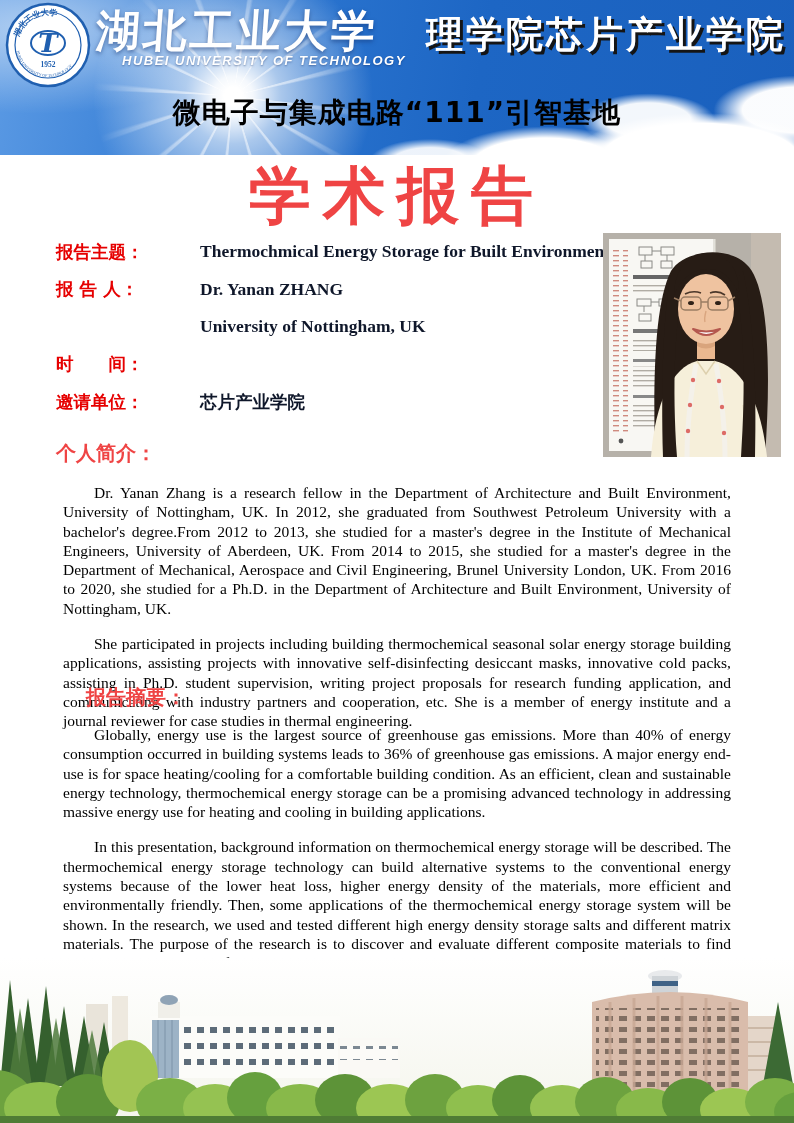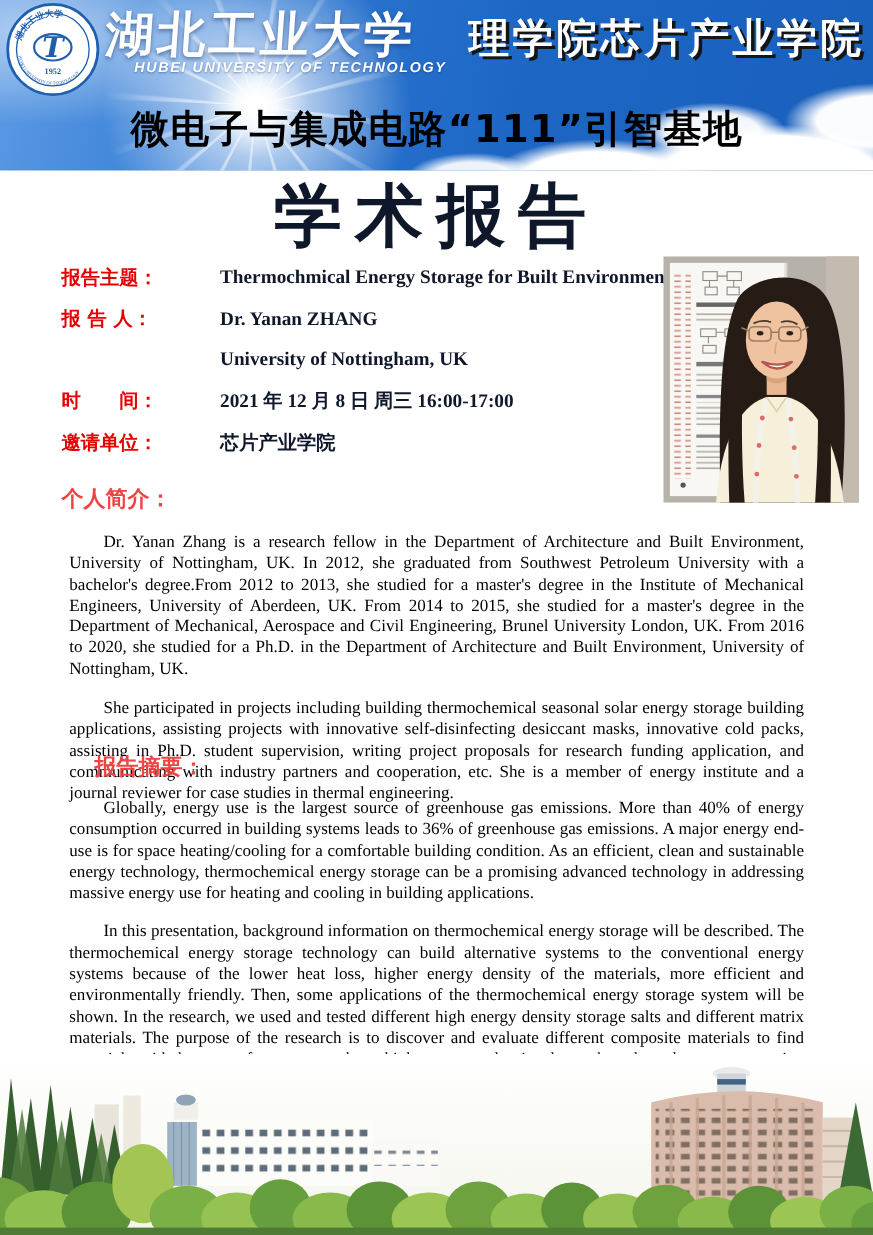--- a/index.html
+++ b/index.html
@@ -22,27 +22,27 @@
     -webkit-mask:radial-gradient(circle,#000 0 28%,transparent 66%);
     mask:radial-gradient(circle,#000 0 28%,transparent 66%);}
   .uni-cn{position:absolute;left:96px;top:2px;font-size:44px;font-weight:bold;color:#fff;
     font-family:"DejaVu Serif",serif;letter-spacing:3px;transform:skewX(-4deg);
     text-shadow:0 2px 4px rgba(20,50,110,.55);}
   .uni-en{position:absolute;left:122px;top:53px;font-size:13px;font-weight:bold;font-style:italic;
     color:#fff;letter-spacing:1.5px;font-family:"Liberation Sans",sans-serif;
     text-shadow:0 1px 2px rgba(20,50,110,.5);}
   .college-banner{position:absolute;right:8px;top:10px;font-size:37px;font-weight:bold;color:#fff;
     letter-spacing:3px;font-family:"DejaVu Serif",serif;text-shadow:3px 3px 0 #151515;}
-  .base-banner{position:absolute;left:0;right:0;top:94px;text-align:center;font-size:35px;
+  .base-banner{position:absolute;left:0;right:0;top:94px;text-align:center;font-size:28px;
     font-weight:bold;color:#000;letter-spacing:1px;font-family:"DejaVu Sans",sans-serif;}
   .logo-wrap{position:absolute;left:4px;top:1px;width:88px;height:88px;}
 
   
   .main-title{position:absolute;left:0;right:0;top:154px;text-align:center;font-size:62px;
-    font-weight:bold;letter-spacing:12px;color:#0f172a;font-family:"DejaVu Serif",serif;}
+    font-weight:bold;letter-spacing:12px;color:#ef4444;font-family:"DejaVu Serif",serif;}
 
   
   .info{position:absolute;left:56px;top:233px;width:545px;}
   .info-row{display:flex;align-items:center;height:37.5px;}
   .info-label{color:#e60000;font-weight:bold;font-size:17.5px;width:100px;flex:0 0 100px;
     white-space:pre;font-family:"DejaVu Serif",serif;}
   .info-value{color:#0f172a;font-weight:bold;font-size:17.5px;white-space:pre;
     font-family:"Liberation Serif",serif;margin-left:44px;}
 
   
@@ -106,21 +106,20 @@
     <div class="info-row">
       <span class="info-label">报 告 人：</span>
       <span class="info-value">Dr. Yanan ZHANG</span>
     </div>
     <div class="info-row">
       <span class="info-label"></span>
       <span class="info-value">University of Nottingham, UK</span>
     </div>
     <div class="info-row">
       <span class="info-label">时　　间：</span>
-      <span class="info-value">2021 年 12 月 8 日 周三 16:00-17:00</span>
     </div>
     <div class="info-row">
       <span class="info-label">邀请单位：</span>
       <span class="info-value">芯片产业学院</span>
     </div>
   </div>
 
   <div class="speaker-photo">
     <svg viewBox="0 0 178 224" width="178" height="224">
       <defs>

